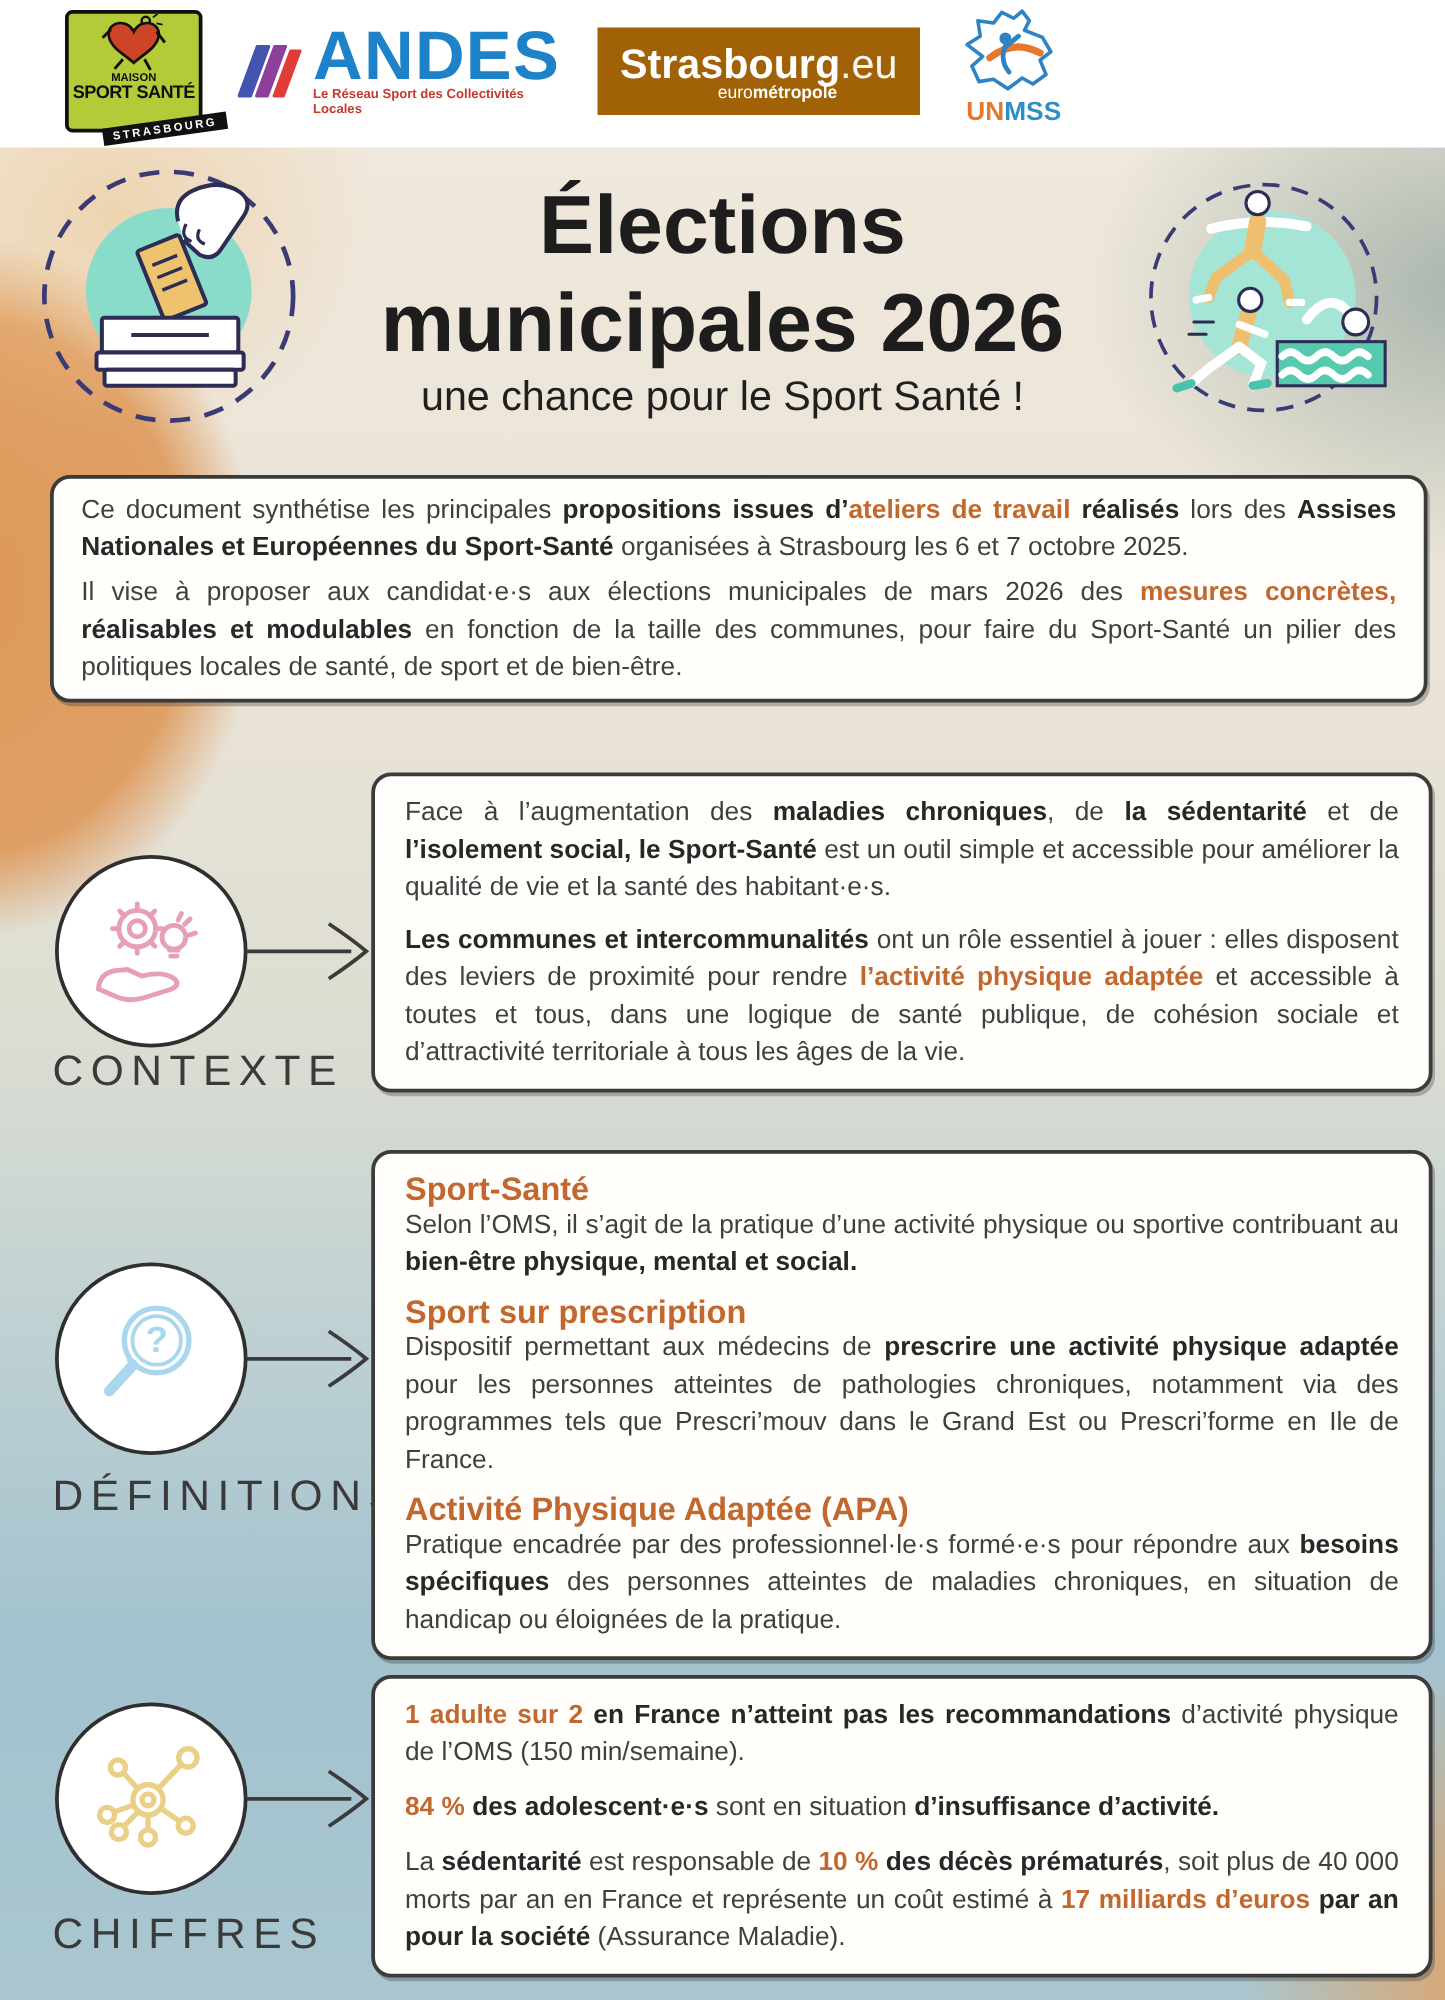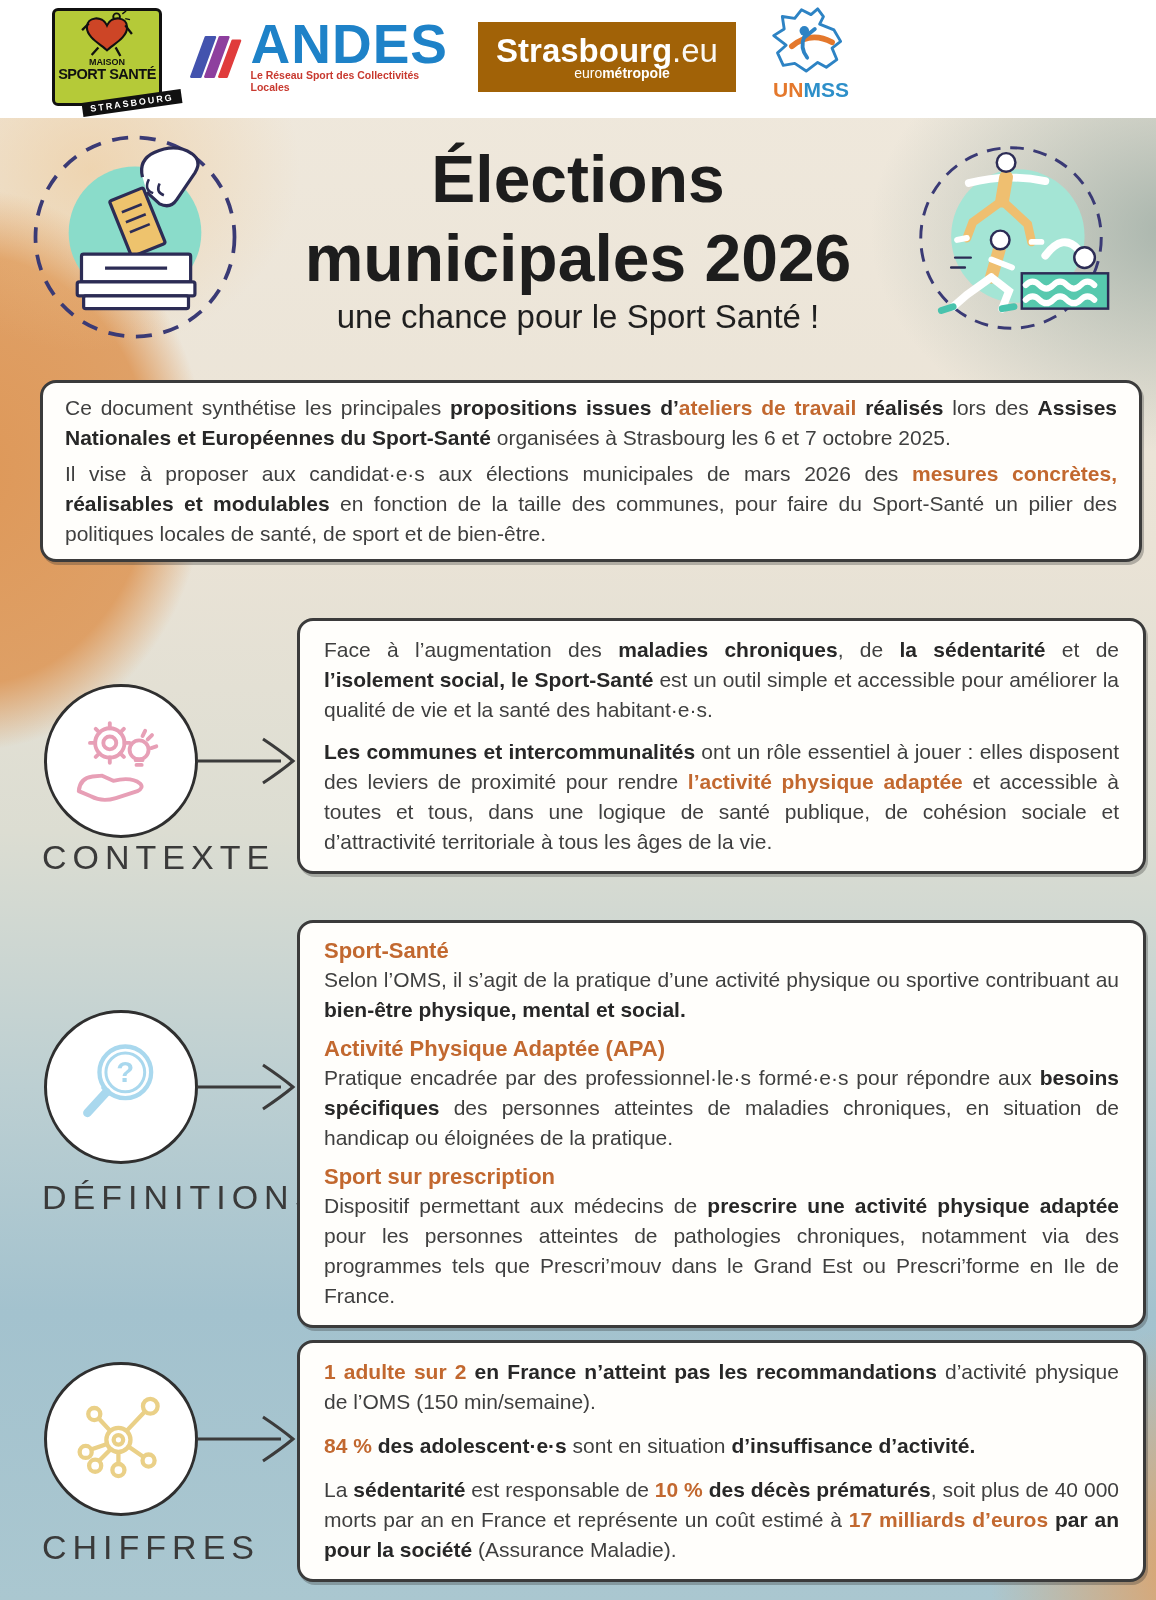--- a/index.html
+++ b/index.html
@@ -62,21 +62,21 @@
   .card-contexte{top:618px;}
   .card-definitions{top:920px;}
   .card-chiffres{top:1340px;}
   .body-text{font-size:21px;line-height:30px;color:#3f3f3f;text-align:justify;margin:0;}
   .intro-card .body-text + .body-text{margin-top:6px;}
   .card-contexte .body-text + .body-text{margin-top:12px;}
   .card-chiffres .body-text + .body-text{margin-top:14px;}
   .seg-b{font-weight:700;color:#272727;}
   .seg-o{font-weight:700;color:#c2682f;}
   .def-block + .def-block{margin-top:10px;}
-  .def-heading{font-size:22px;font-weight:700;color:#c2682f;line-height:28px;}
+  .def-heading{font-size:26px;font-weight:700;color:#c2682f;line-height:28px;}
   
   .sec-circle{position:absolute;left:44px;width:154px;height:154px;border-radius:50%;
               background:#ffffff;border:3px solid #2f2f2f;box-sizing:border-box;
               display:flex;align-items:center;justify-content:center;}
   .circle-contexte{top:684px;}
   .circle-definitions{top:1010px;}
   .circle-chiffres{top:1362px;}
   .sec-arrow{position:absolute;left:197px;width:100px;height:56px;}
   .arrow-contexte{top:733px;}
   .arrow-definitions{top:1059px;}
@@ -244,26 +244,26 @@
     <path d="M66 6 Q84 18 96 28 Q84 38 66 50" fill="none" stroke="#3b3b3b" stroke-width="3"></path>
   </svg>
   <div class="sec-label label-definitions">DÉFINITIONS</div>
 
   <div class="card sec-card card-definitions">
     <div class="def-block">
       <div class="def-heading">Sport-Santé</div>
       <p class="body-text"><span>Selon l’OMS, il s’agit de la pratique d’une activité physique ou sportive contribuant au </span><span class="seg-b">bien-être physique, mental et social.</span></p>
     </div>
     <div class="def-block">
+      <div class="def-heading">Sport sur prescription</div>
+      <p class="body-text"><span>Dispositif permettant aux médecins de </span><span class="seg-b">prescrire une activité physique adaptée</span><span> pour les personnes atteintes de pathologies chroniques, notamment via des programmes tels que Prescri’mouv dans le Grand Est ou Prescri’forme en Ile de France.</span></p>
+    </div>
+    <div class="def-block">
       <div class="def-heading">Activité Physique Adaptée (APA)</div>
       <p class="body-text"><span>Pratique encadrée par des professionnel·le·s formé·e·s pour répondre aux </span><span class="seg-b">besoins spécifiques</span><span> des personnes atteintes de maladies chroniques, en situation de handicap ou éloignées de la pratique.</span></p>
-    </div>
-    <div class="def-block">
-      <div class="def-heading">Sport sur prescription</div>
-      <p class="body-text"><span>Dispositif permettant aux médecins de </span><span class="seg-b">prescrire une activité physique adaptée</span><span> pour les personnes atteintes de pathologies chroniques, notamment via des programmes tels que Prescri’mouv dans le Grand Est ou Prescri’forme en Ile de France.</span></p>
     </div>
   </div>
 
   <div class="sec-circle circle-chiffres">
     <svg width="112" height="112" viewBox="0 0 130 130">
       <g fill="none" stroke="#ead087" stroke-width="5" stroke-linecap="round">
         <circle cx="62" cy="66" r="14"></circle>
         <circle cx="62" cy="66" r="5.5"></circle>
         <path d="M72 55 L92 34"></path>
           <circle cx="99" cy="27" r="8.5"></circle>

